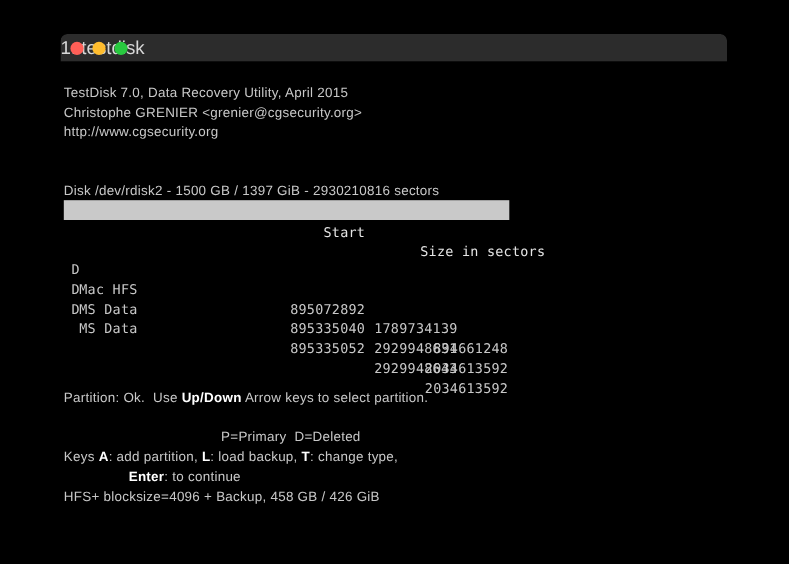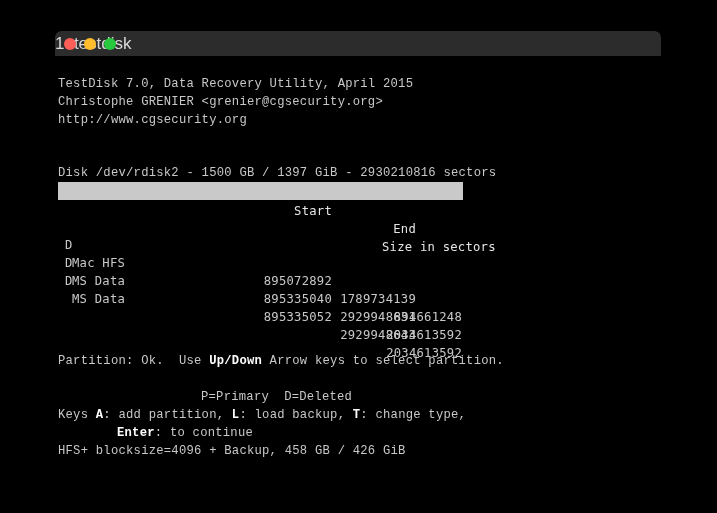--- a/index.html
+++ b/index.html
@@ -82,21 +82,21 @@
     font-size: 12.2px;
     line-height: 18px;
     color: #c8c8c8;
     white-space: pre;
   }
 
   .tline {
     position: absolute;
     left: 3px;
     white-space: pre;
-    font-family: Liberation Mono, monospace;
+    font-family: Liberation Sans, sans-serif;
     font-size: 12.2px;
     line-height: 18px;
     letter-spacing: 0.02em;
     color: #c8c8c8;
   }
 
   .bold { font-weight: bold; color: #ffffff; }
 
   
   .prow {
@@ -180,21 +180,20 @@
       <div class="tline" style="top:19px;">TestDisk 7.0, Data Recovery Utility, April 2015</div>
       <div class="tline" style="top:55px;">http://www.cgsecurity.org</div>
       <div class="tline" style="top:37px;">Christophe GRENIER &lt;grenier@cgsecurity.org&gt;</div>
 
       <div class="tline" style="top:92px;margin-top:16px;">Disk /dev/rdisk2 - 1500 GB / 1397 GiB - 2930210816 sectors</div>
 
       
       <div class="thead" style="top:110px;">
         <span class="h-part">Partition</span>
         <span class="h-start">Start</span>
-        <span class="h-end">End</span>
         <span class="h-size">Size in sectors</span>
       </div>
 
       
       <div class="prow selected" style="top:126px;">
         <span class="c-flag">&gt;</span>
         <span class="c-flag" style="left:7px;">D</span>
         <span class="c-type">Mac HFS</span>
         <span class="c-start">411648</span>
         <span class="c-end">895072895</span>

